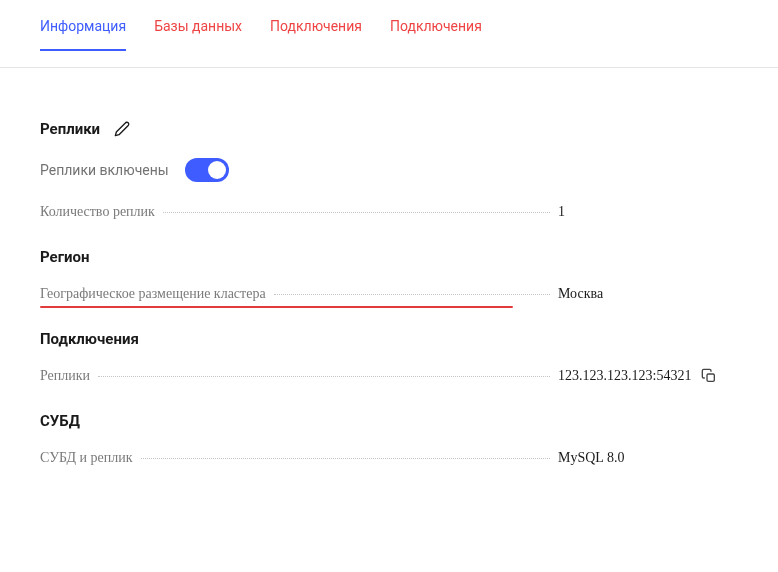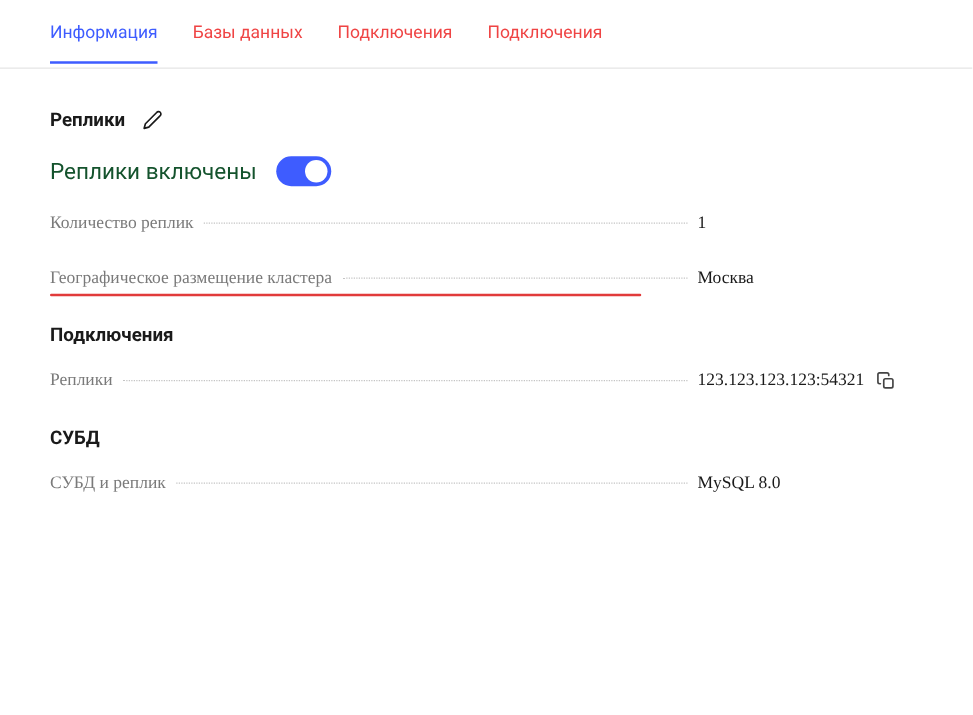--- a/index.html
+++ b/index.html
@@ -8,63 +8,63 @@
       font-size: 14px;
       color: #1a1a1a;
       background: #fff;
       width: 778px;
       height: 572px;
       padding: 0;
     }
     .tabs {
       display: flex;
       gap: 28px;
-      padding: 18px 40px 4px 40px;
+      padding: 18px 40px 17px 40px;
       border-bottom: 1px solid #e5e5e5;
     }
     .tab {
       padding-bottom: 16px;
       cursor: pointer;
       color: #ef4444;
       font-size: 14px;
       position: relative;
     }
     .tab.active {
       color: #3e5cff;
     }
     .tab.active::after {
       content: "";
       position: absolute;
       left: 0; right: 0; bottom: -1px;
       height: 2px;
       background: #3e5cff;
     }
     .content { padding: 32px 40px 0 40px; }
-    .section { margin-bottom: 28px; }
+    .section { margin-bottom: 28px; margin-top: 20px; }
     .section-header {
       display: flex;
       align-items: center;
       gap: 14px;
       margin-bottom: 20px;
     }
     .section-title {
       font-size: 15px;
       font-weight: 700;
       color: #1a1a1a;
     }
     .edit-icon { cursor: pointer; color: #1a1a1a; }
     .edit-icon svg { display: block; }
 
     .toggle-row {
       display: flex;
       align-items: center;
       gap: 16px;
       margin-bottom: 22px;
     }
-    .toggle-label { color: #14532d; font-size: 18px; }
+    .toggle-label { color: #737373; font-size: 14px; }
 
     .switch {
       position: relative;
       width: 44px;
       height: 24px;
       background: #3e5cff;
       border-radius: 12px;
       cursor: pointer;
     }
     .switch-knob {
@@ -145,20 +145,23 @@
     <div class="kv-row">
       <span class="kv-label">Количество реплик</span>
       <span class="kv-dots"></span>
       <div class="kv-value-wrap">
         <span class="kv-value">1</span>
       </div>
     </div>
   </div>
 
   <div class="section">
+    <div class="section-header">
+      <span class="section-title">Регион</span>
+    </div>
     <div class="kv-row" style="position:relative;">
       <span class="kv-label">Географическое размещение кластера</span>
       <span class="kv-dots"></span>
       <div class="kv-value-wrap">
         <span class="kv-value">Москва</span>
       </div>
       <div class="highlight-underline" style="right:225px;"></div>
     </div>
   </div>
 

